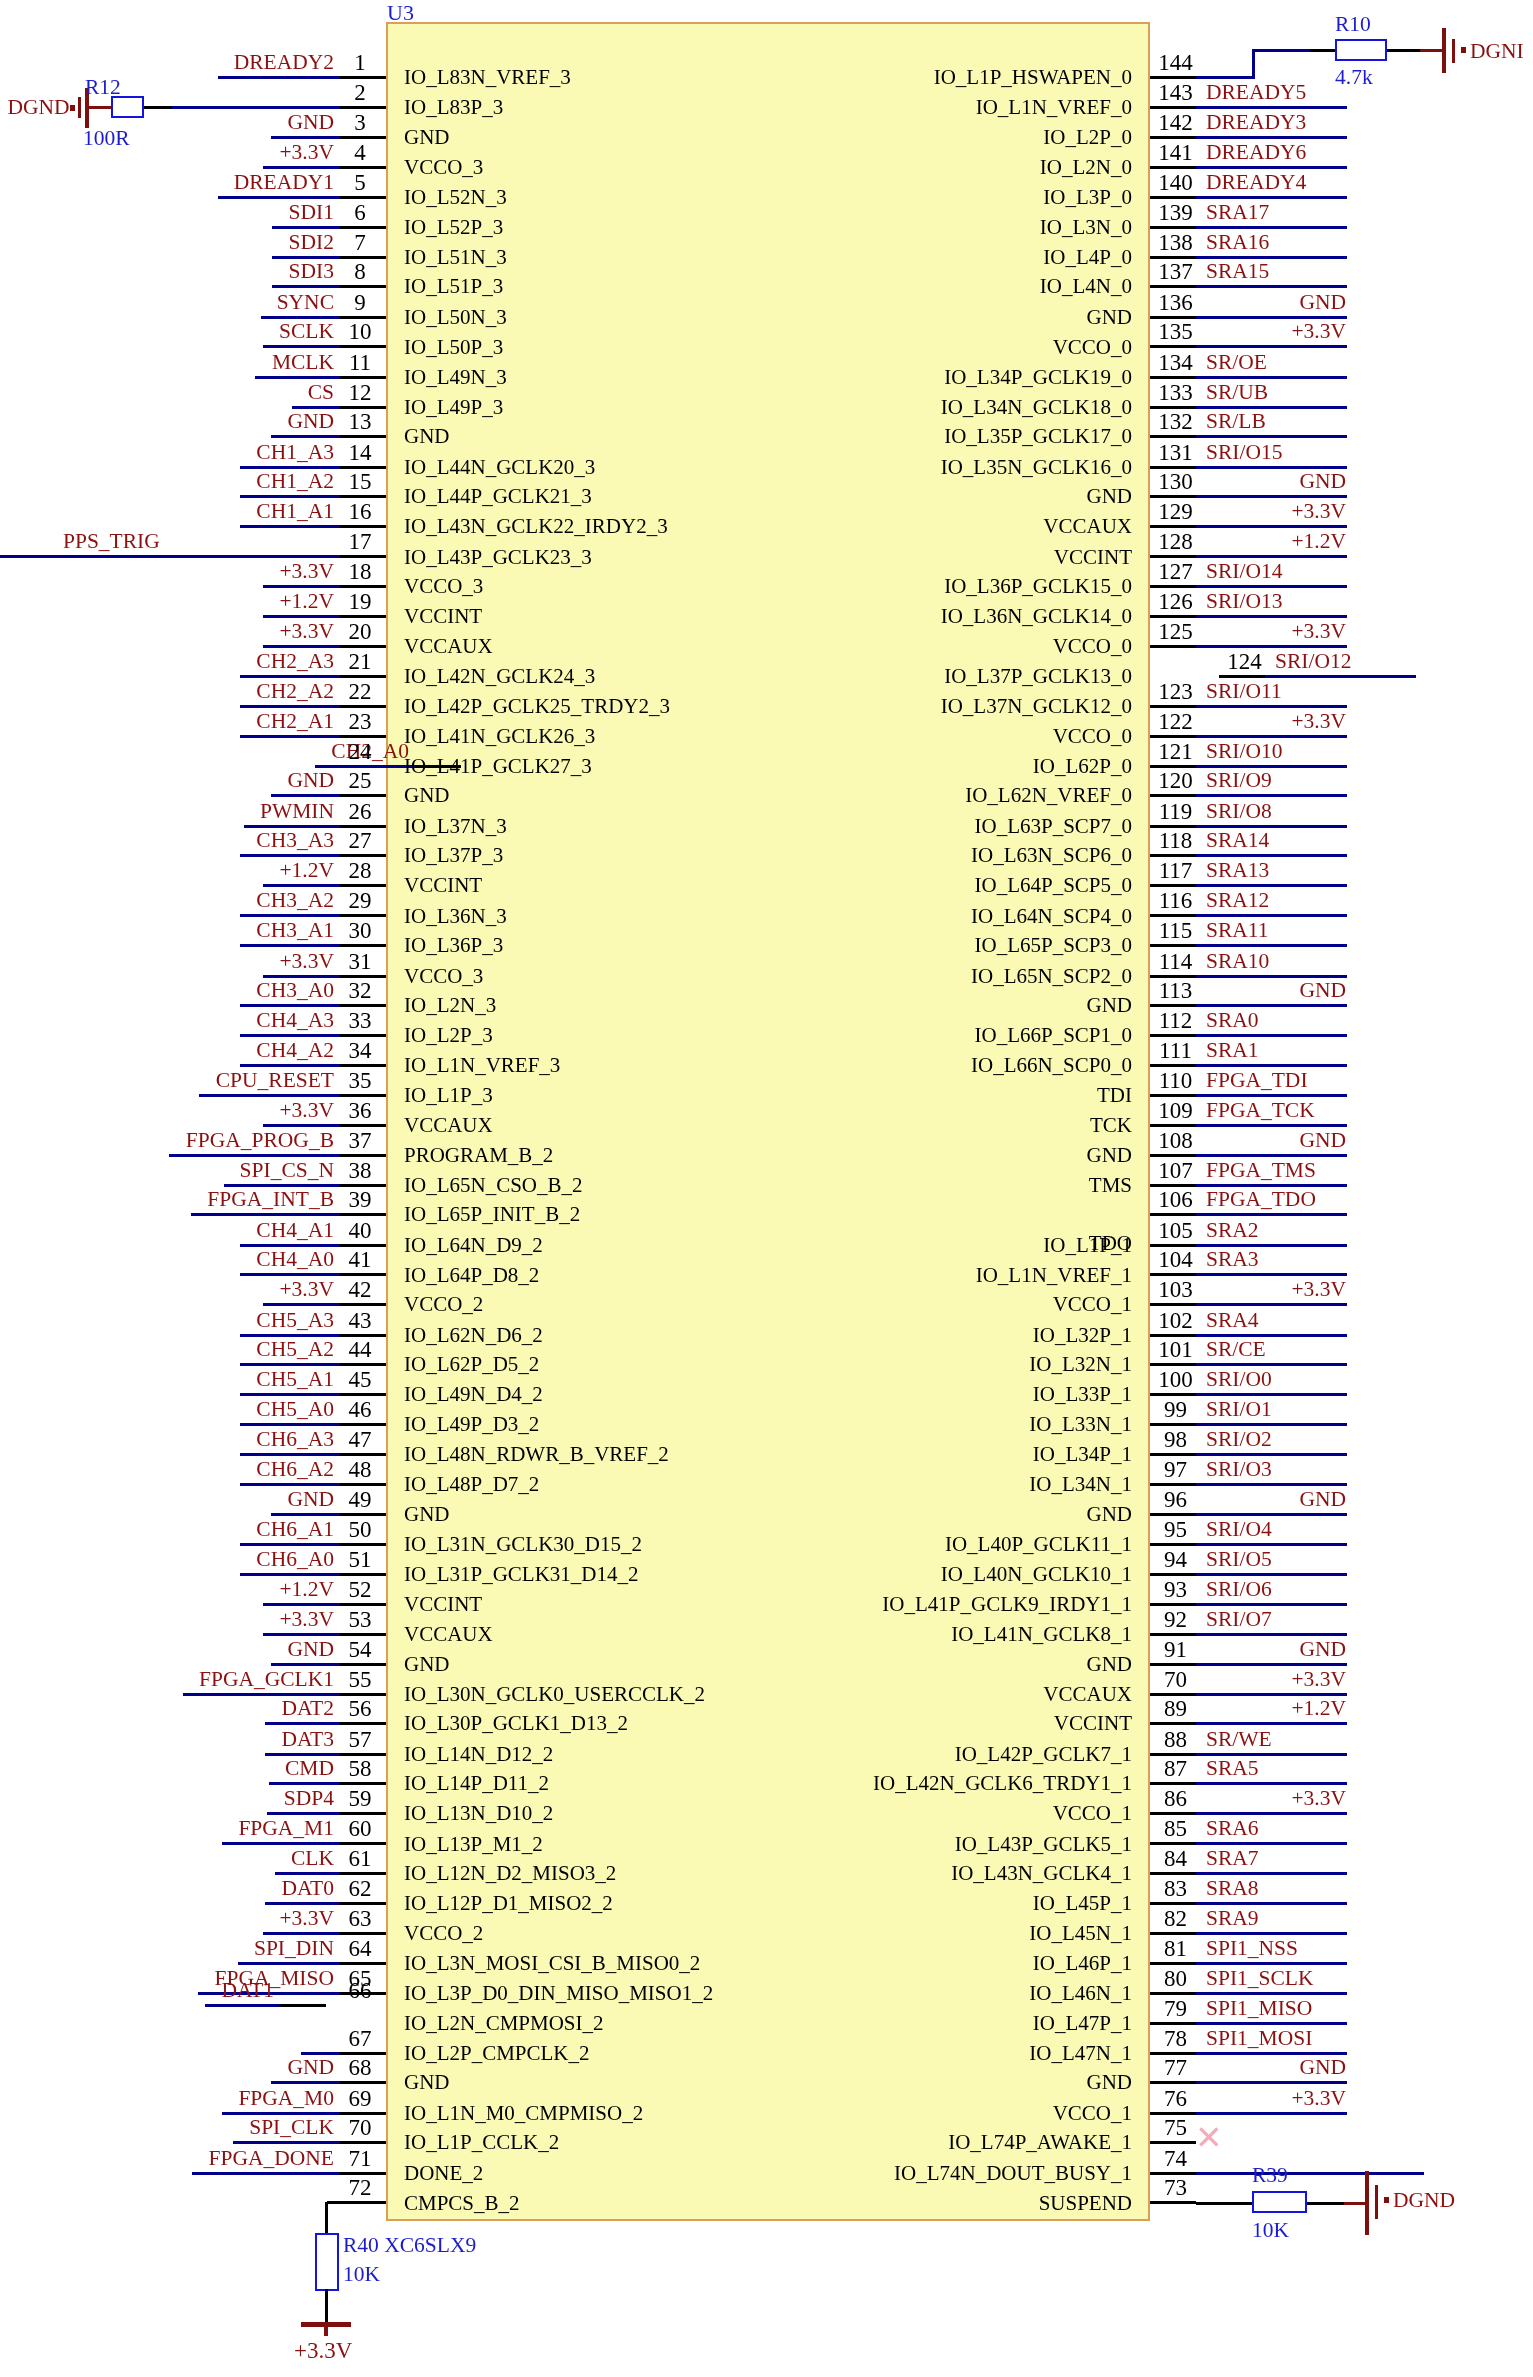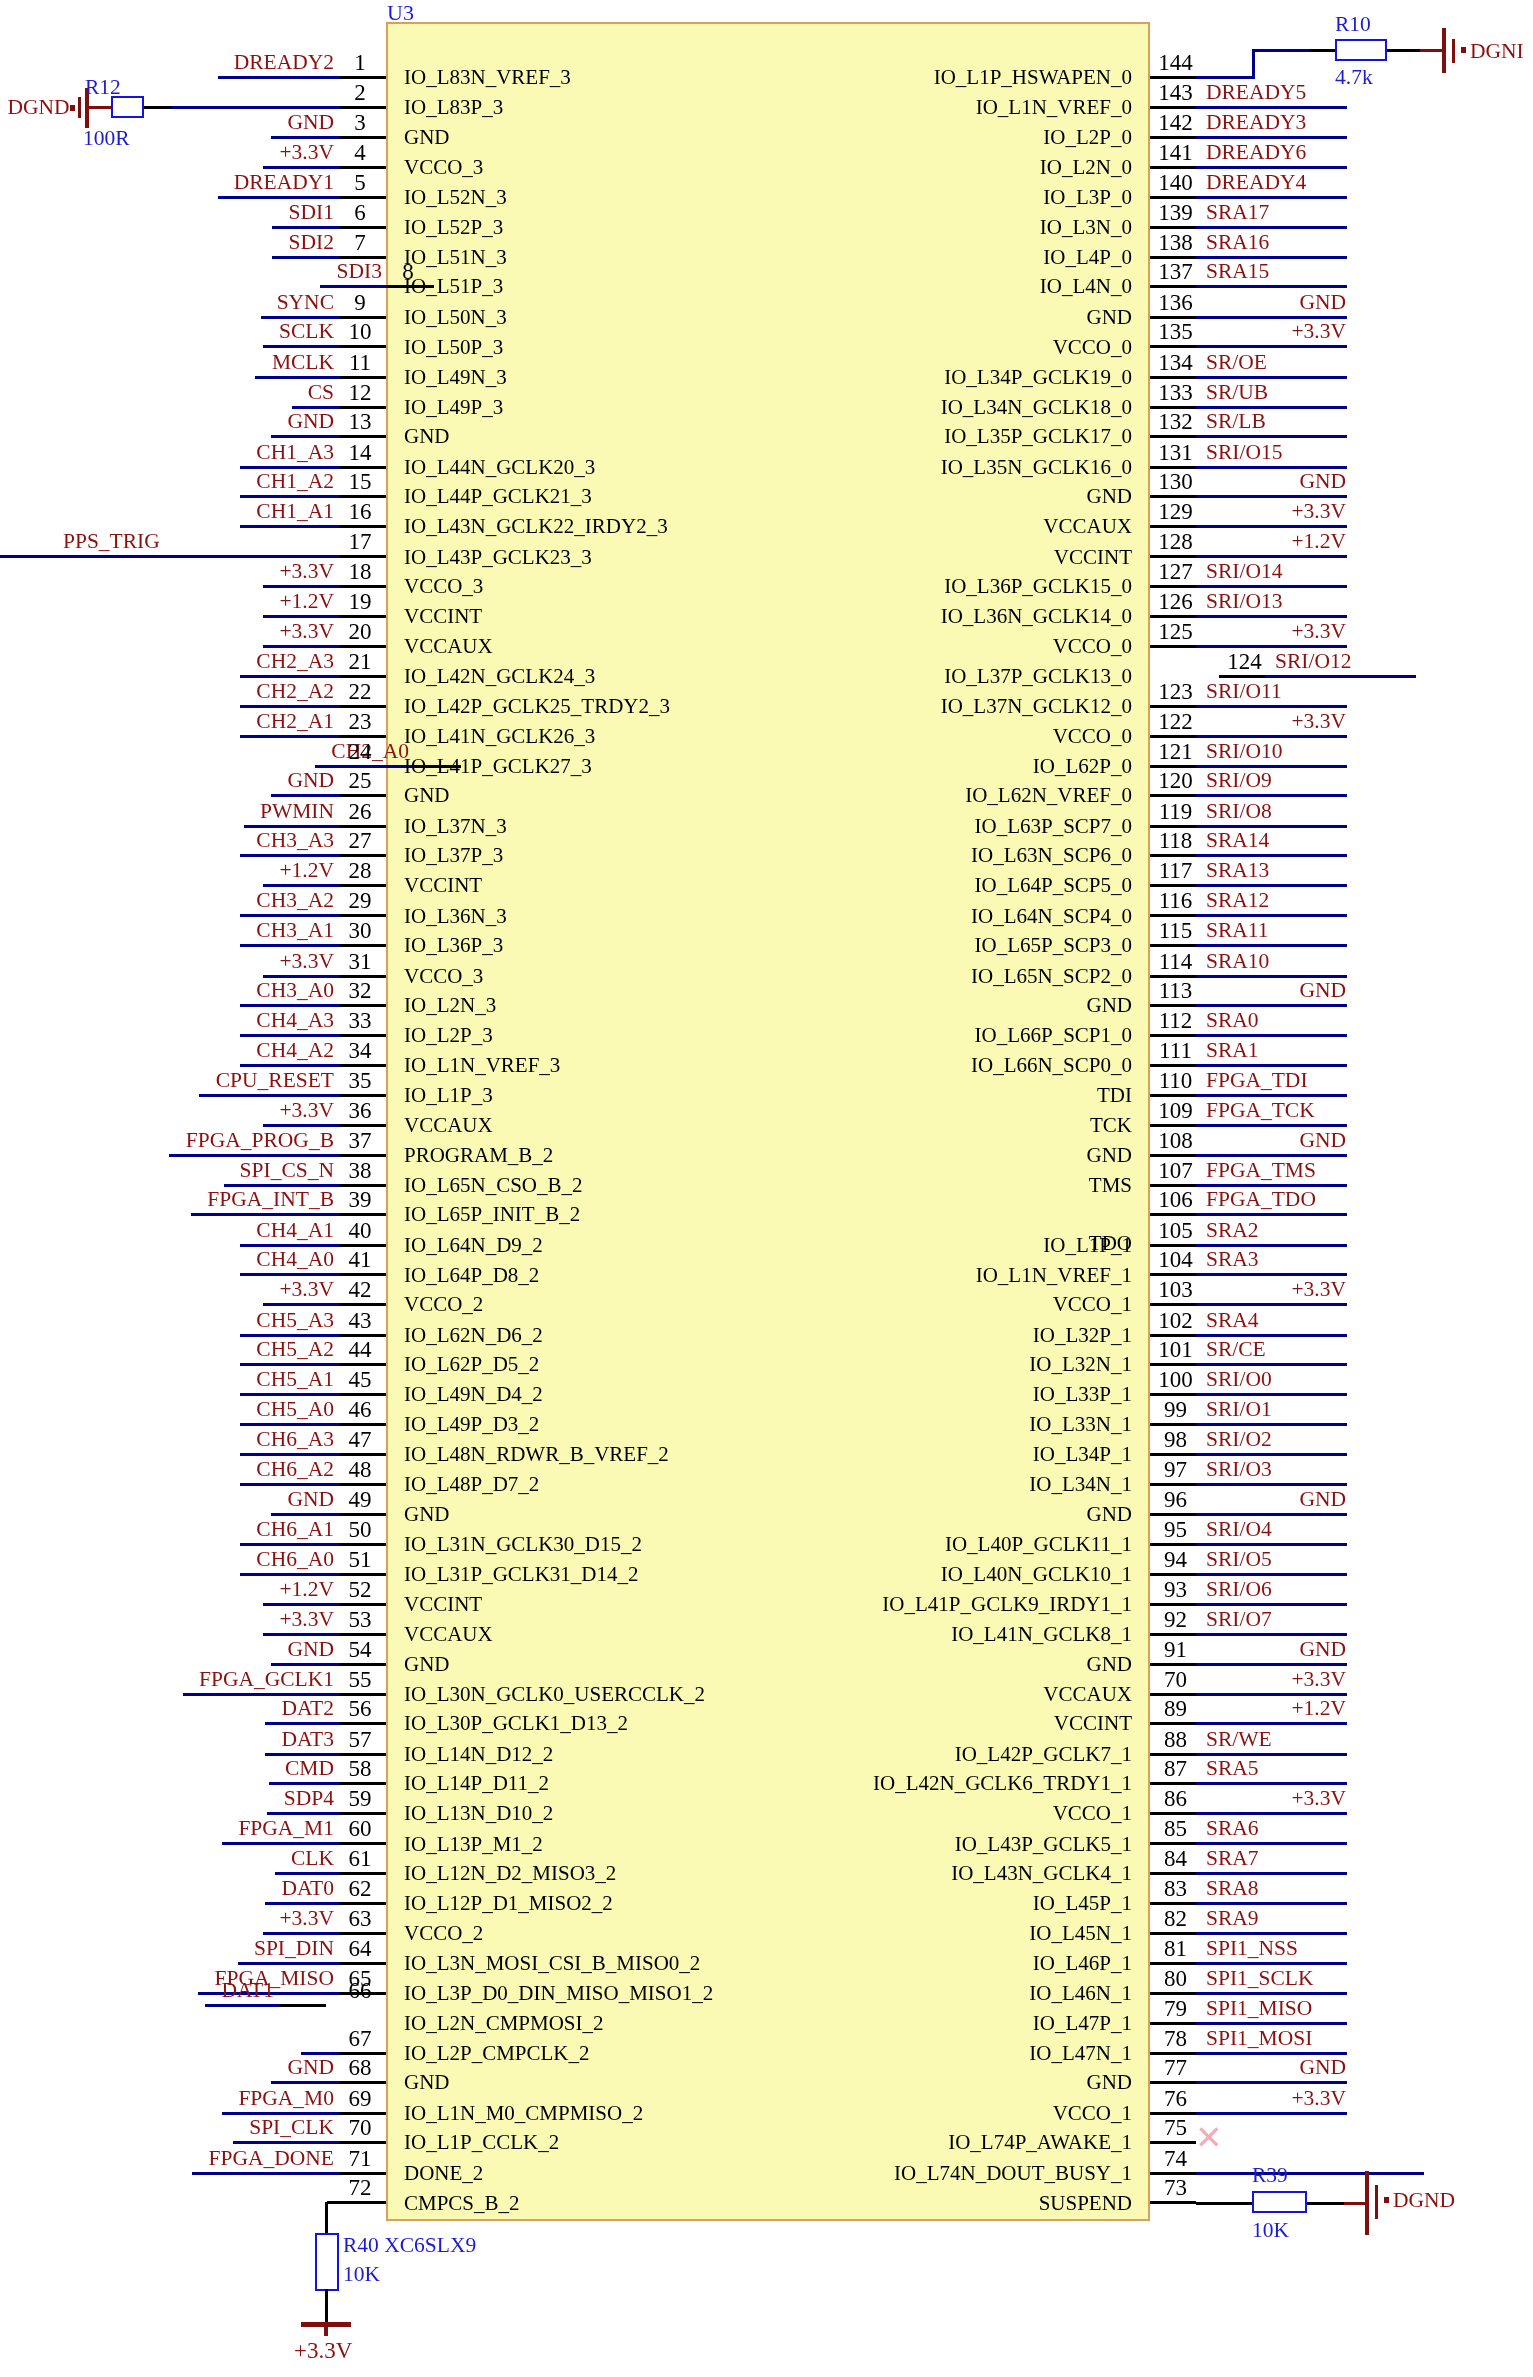--- a/index.html
+++ b/index.html
@@ -88,21 +88,21 @@
         <div class="stub" style="width:46px;"></div>
       </div>
       <div class="iname l" style="top:212px;">IO_L52P_3</div>
       <div class="prow left" style="left:0;top:228px;width:386px;">
         <div class="lbl">SDI2</div>
         <div class="num">7</div>
         <div class="wire" style="width: 68px;"></div>
         <div class="stub" style="width:46px;"></div>
       </div>
       <div class="iname l" style="top:242px;">IO_L51N_3</div>
-      <div class="prow left" style="left:0;top:257px;width:386px;margin-left:48px;">
+      <div class="prow left" style="left:0;top:257px;width:386px;">
         <div class="lbl">SDI3</div>
         <div class="num">8</div>
         <div class="wire" style="width: 68px;"></div>
         <div class="stub" style="width:46px;"></div>
       </div>
       <div class="iname l" style="top:271px;">IO_L51P_3</div>
       <div class="prow left" style="left:0;top:288px;width:386px;">
         <div class="lbl">SYNC</div>
         <div class="num">9</div>
         <div class="wire" style="width: 79px;"></div>

